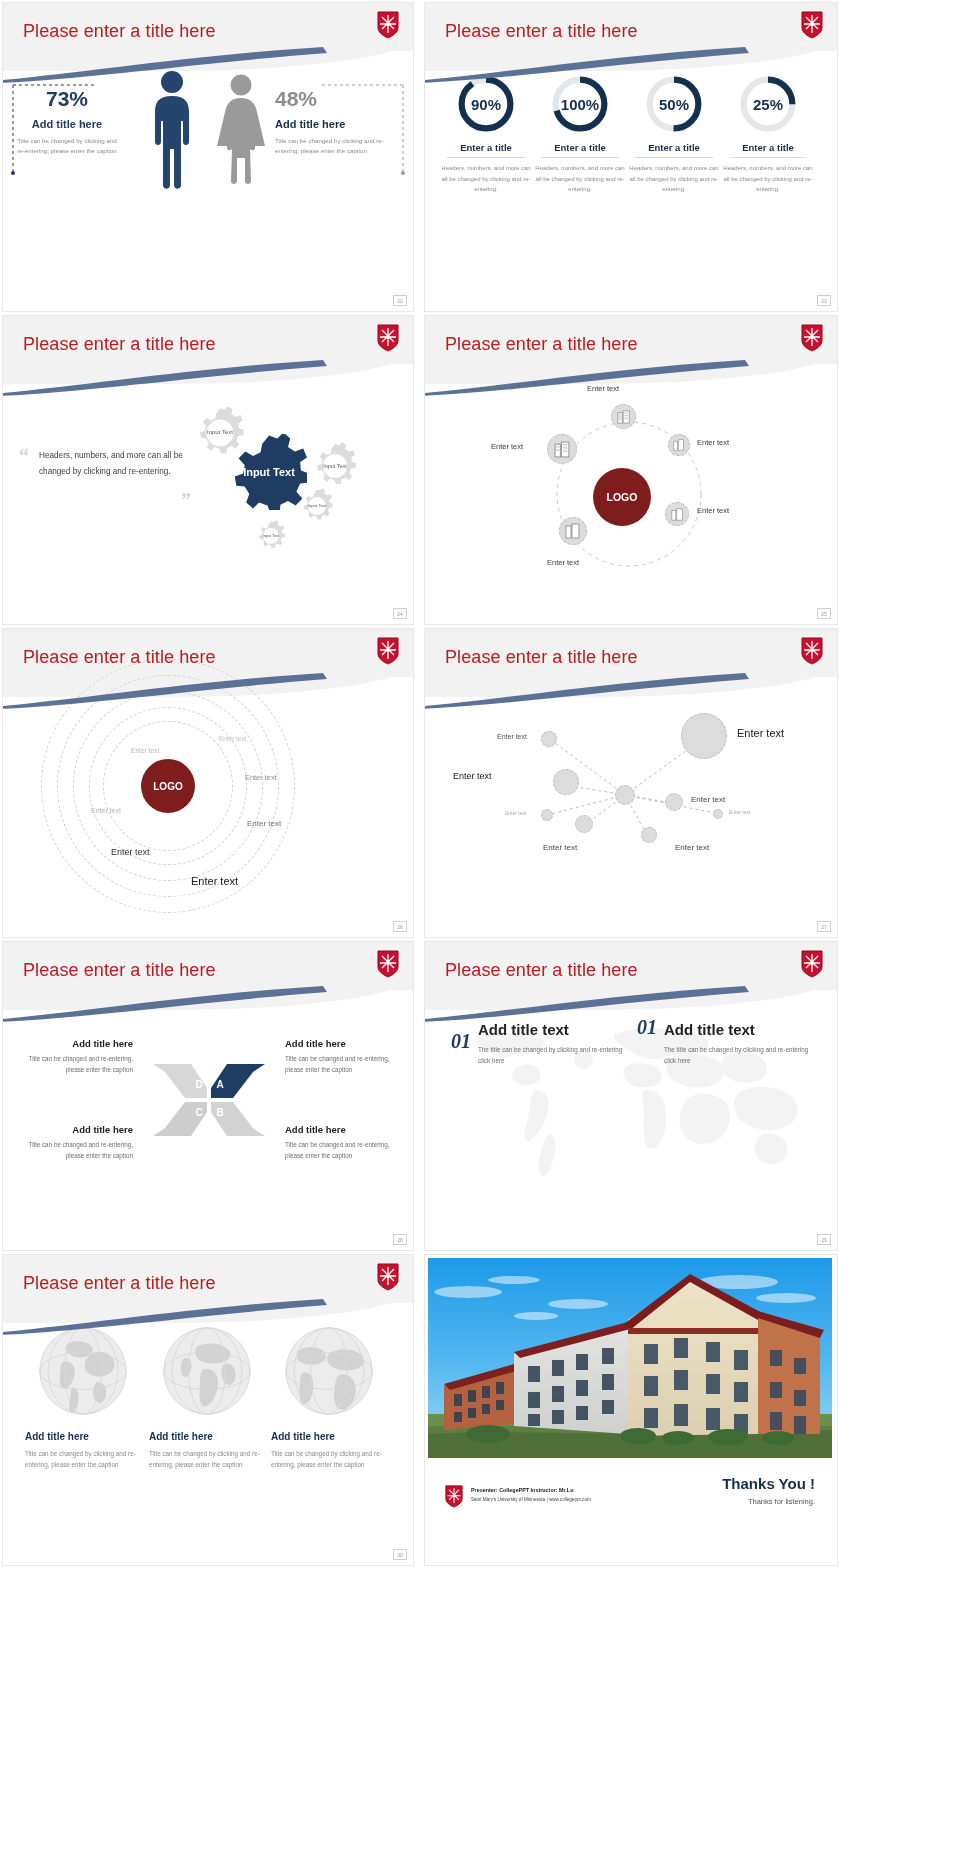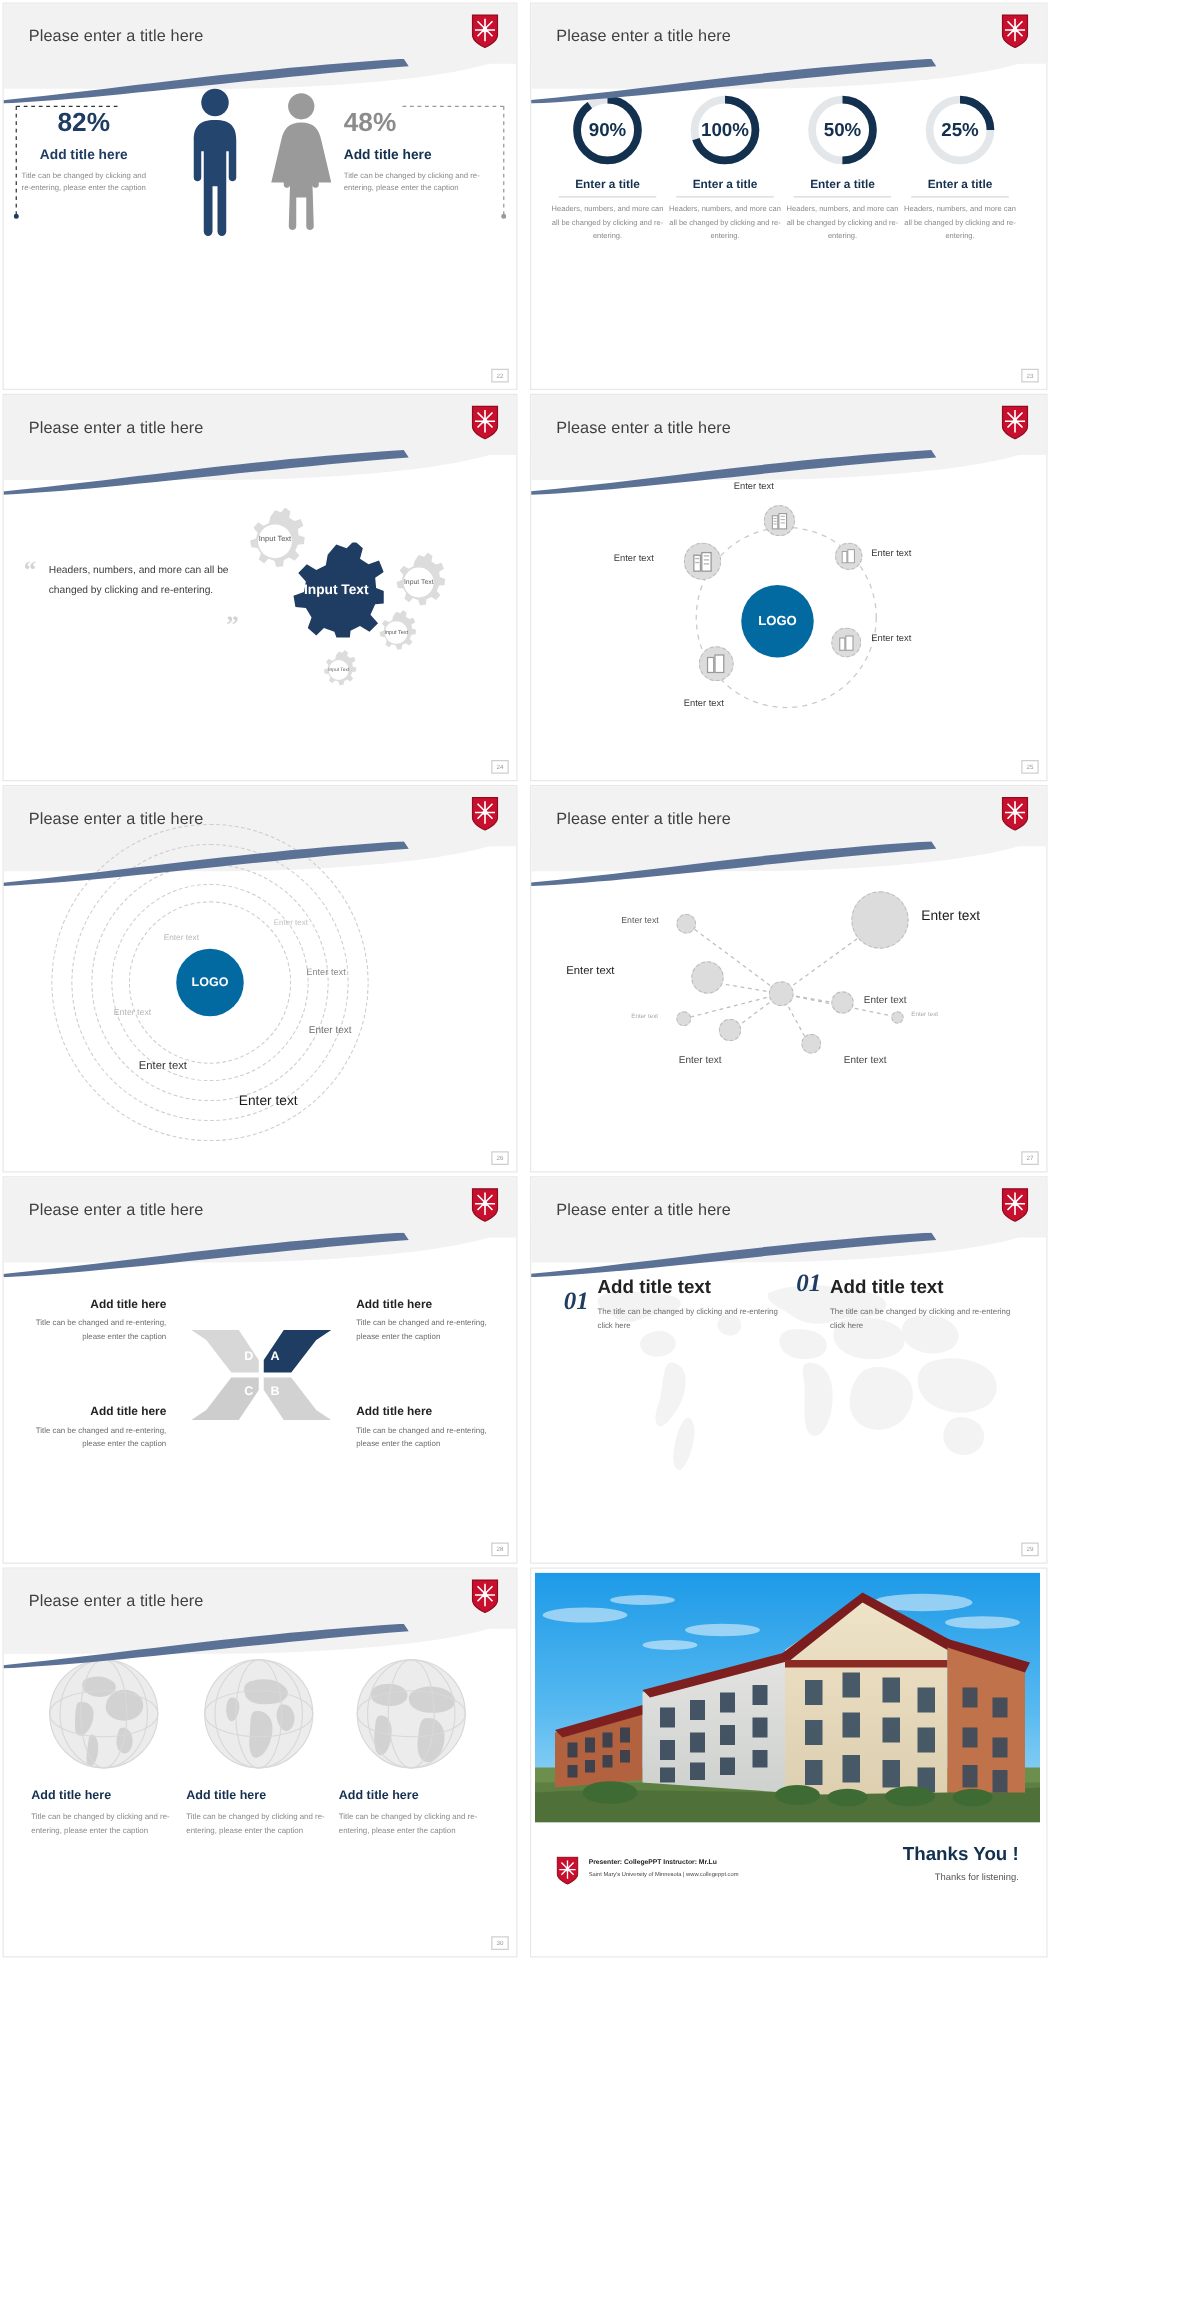--- a/index.html
+++ b/index.html
@@ -26,21 +26,21 @@
     position:absolute; left:0; top:0; width:100%; height:48px;
     background:#f2f2f2;
   }
   .hdr-curve {
     position:absolute; left:0; top:34px; width:100%; height:34px;
     background:#f2f2f2;
     border-radius: 0 0 60% 0 / 0 0 100% 0;
   }
   .title {
     position:absolute; left:20px; top:18px;
-    font-size:13px; color:#404040; font-weight:400; letter-spacing:.1px;
+    font-size:18px; color:#b91c1c; font-weight:400; letter-spacing:.1px;
     z-index:5;
   }
   .swoosh {
     position:absolute; left:-10px; top:44px; width:340px; height:36px;
     overflow:hidden; z-index:4;
   }
   .swoosh svg { display:block; }
   .crest {
     position:absolute; right:14px; top:8px; width:22px; height:28px; z-index:6;
   }
@@ -70,21 +70,21 @@
   .d-rule { height:1px; background:#d8d8d8; margin:4px 6px 5px; }
   .d-body { font-size:6px; color:#8a8a8a; line-height:1.75; text-align:center; }
 
   
   .quote-txt { font-size:8.2px; color:#3d3d3d; line-height:1.95; }
   .qmark { font-size:20px; color:#d3d3d3; font-family:"Liberation Serif", serif; font-weight:bold; line-height:1; }
 
   
   .hub-lbl { position:absolute; font-size:7.5px; color:#3a3a3a; white-space:nowrap; }
   .logo-circle {
-    position:absolute; border-radius:50%; background:#0369a1;
+    position:absolute; border-radius:50%; background:#7f1d1d;
     display:flex; align-items:center; justify-content:center;
     color:#fff; font-weight:bold;
   }
   .node {
     position:absolute; border-radius:50%; background:#dcdcdc;
     border:1px dashed #bdbdbd;
     display:flex; align-items:center; justify-content:center;
   }
 
   
@@ -151,21 +151,21 @@
         <circle cx="27" cy="13" r="11" fill="#23456e"></circle>
         <path d="M27 27c-13 0-17 6-17 16v30c0 4 6 4 6 0V52h2v64c0 5 7 5 7 0V80h4v36c0 5 7 5 7 0V52h2v21c0 4 6 4 6 0V43c0-10-4-16-17-16Z" fill="#23456e"></path>
       </svg>
 
       <svg style="position:absolute;left:210px;top:14px;" width="56" height="118">
         <circle cx="28" cy="12" r="10.5" fill="#9a9a9a"></circle>
         <path d="M28 25c-10 0-14 5-16 14l-8 34h10v2c0 3 5 3 5 0l-1 33c0 4 6 4 6 0V85h8v23c0 4 6 4 6 0l-1-33c0 3 5 3 5 0v-2h10l-8-34c-2-9-6-14-16-14Z" fill="#9a9a9a"></path>
       </svg>
 
       <div style="position:absolute;left:14px;top:28px;width:100px;text-align:center;">
-        <div class="pct male">82%</div>
+        <div class="pct male">73%</div>
         <div class="s-title" style="margin-top:7px;">Add title here</div>
         <div class="s-cap" style="margin-top:6px;">Title can be changed by clicking and re-entering, please enter the caption</div>
       </div>
 
       <div style="position:absolute;left:272px;top:28px;width:110px;">
         <div class="pct female">48%</div>
         <div class="s-title" style="margin-top:7px;color:#14304f;">Add title here</div>
         <div class="s-cap" style="margin-top:6px;">Title can be changed by clicking and re-entering, please enter the caption</div>
       </div>
     </div>

